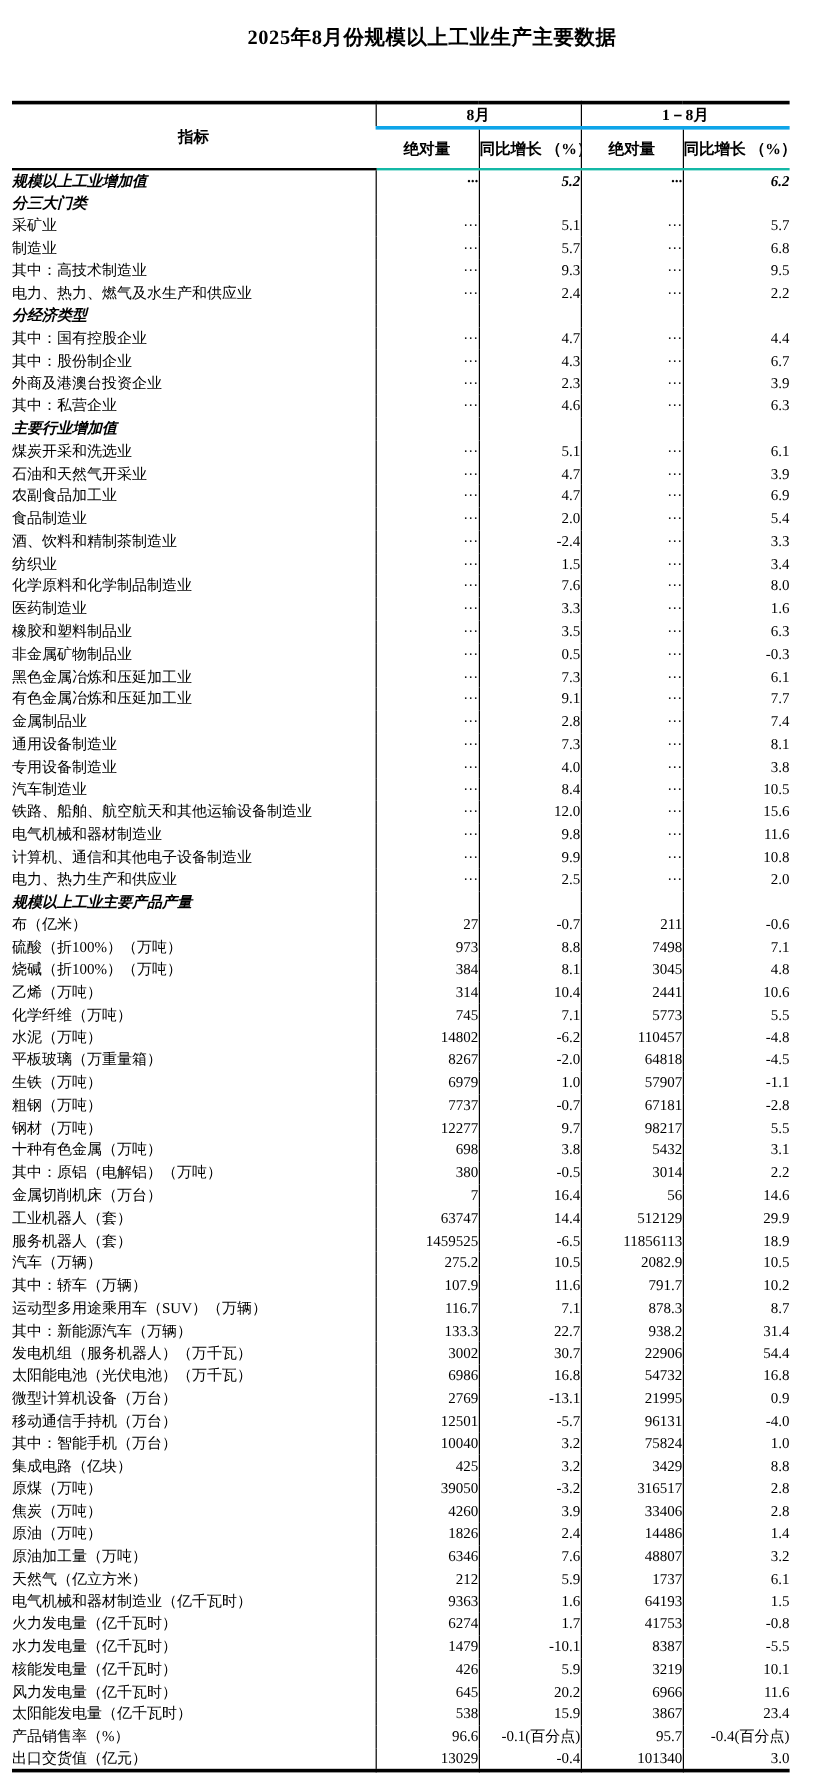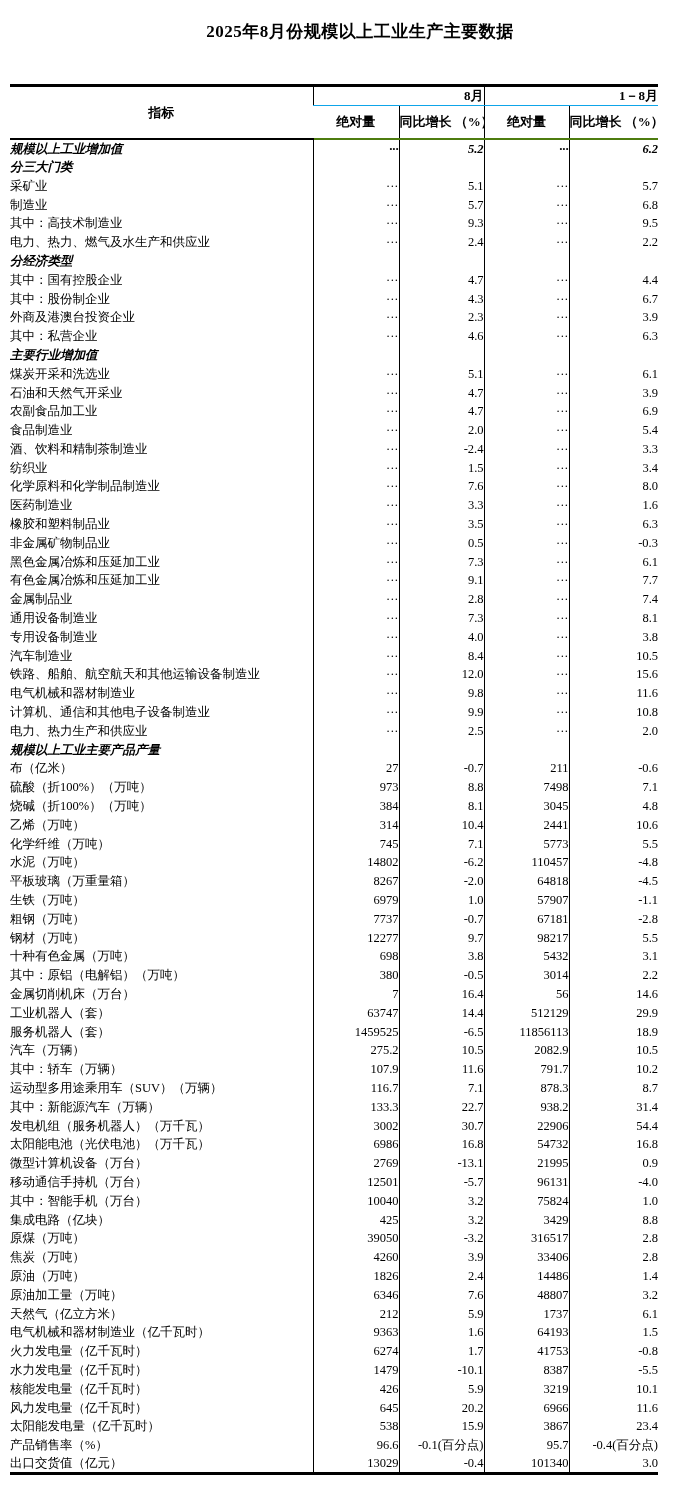--- a/index.html
+++ b/index.html
@@ -36,23 +36,23 @@
     overflow: hidden;
     white-space: nowrap;
   }
   table.main th:first-child, table.main td:first-child { border-left: none; }
   thead th {
     font-size: 13px;
     font-weight: bold;
     text-align: center;
     vertical-align: middle;
   }
-  th.h-month { height: 17px; border-bottom: 1px solid #0ea5e9; text-align: right; }
+  th.h-month { height: 17px; border-bottom: 3px solid #0ea5e9; }
   th.h-ind   { border-bottom: 2px solid #000; }
-  th.h-sub   { height: 32px; border-bottom: 2px solid #4d7c0f; white-space: pre-line; line-height: 1.15; }
+  th.h-sub   { height: 32px; border-bottom: 2px solid #14b8a6; white-space: pre-line; line-height: 1.15; }
   tbody tr { height: 18.8px; }
   tbody td { font-size: 12.5px; vertical-align: middle; line-height: 1; }
   td.ind { text-align: left; }
   td.val { text-align: right; }
   td.c2 { padding-right: 8px; }
   td.c3 { padding-right: 4px; }
   td.c4 { padding-right: 10px; }
   td.c5 { padding-right: 9px; }
   .lv0 { padding-left: 3px; }
   .lv1 { padding-left: 17px; }

